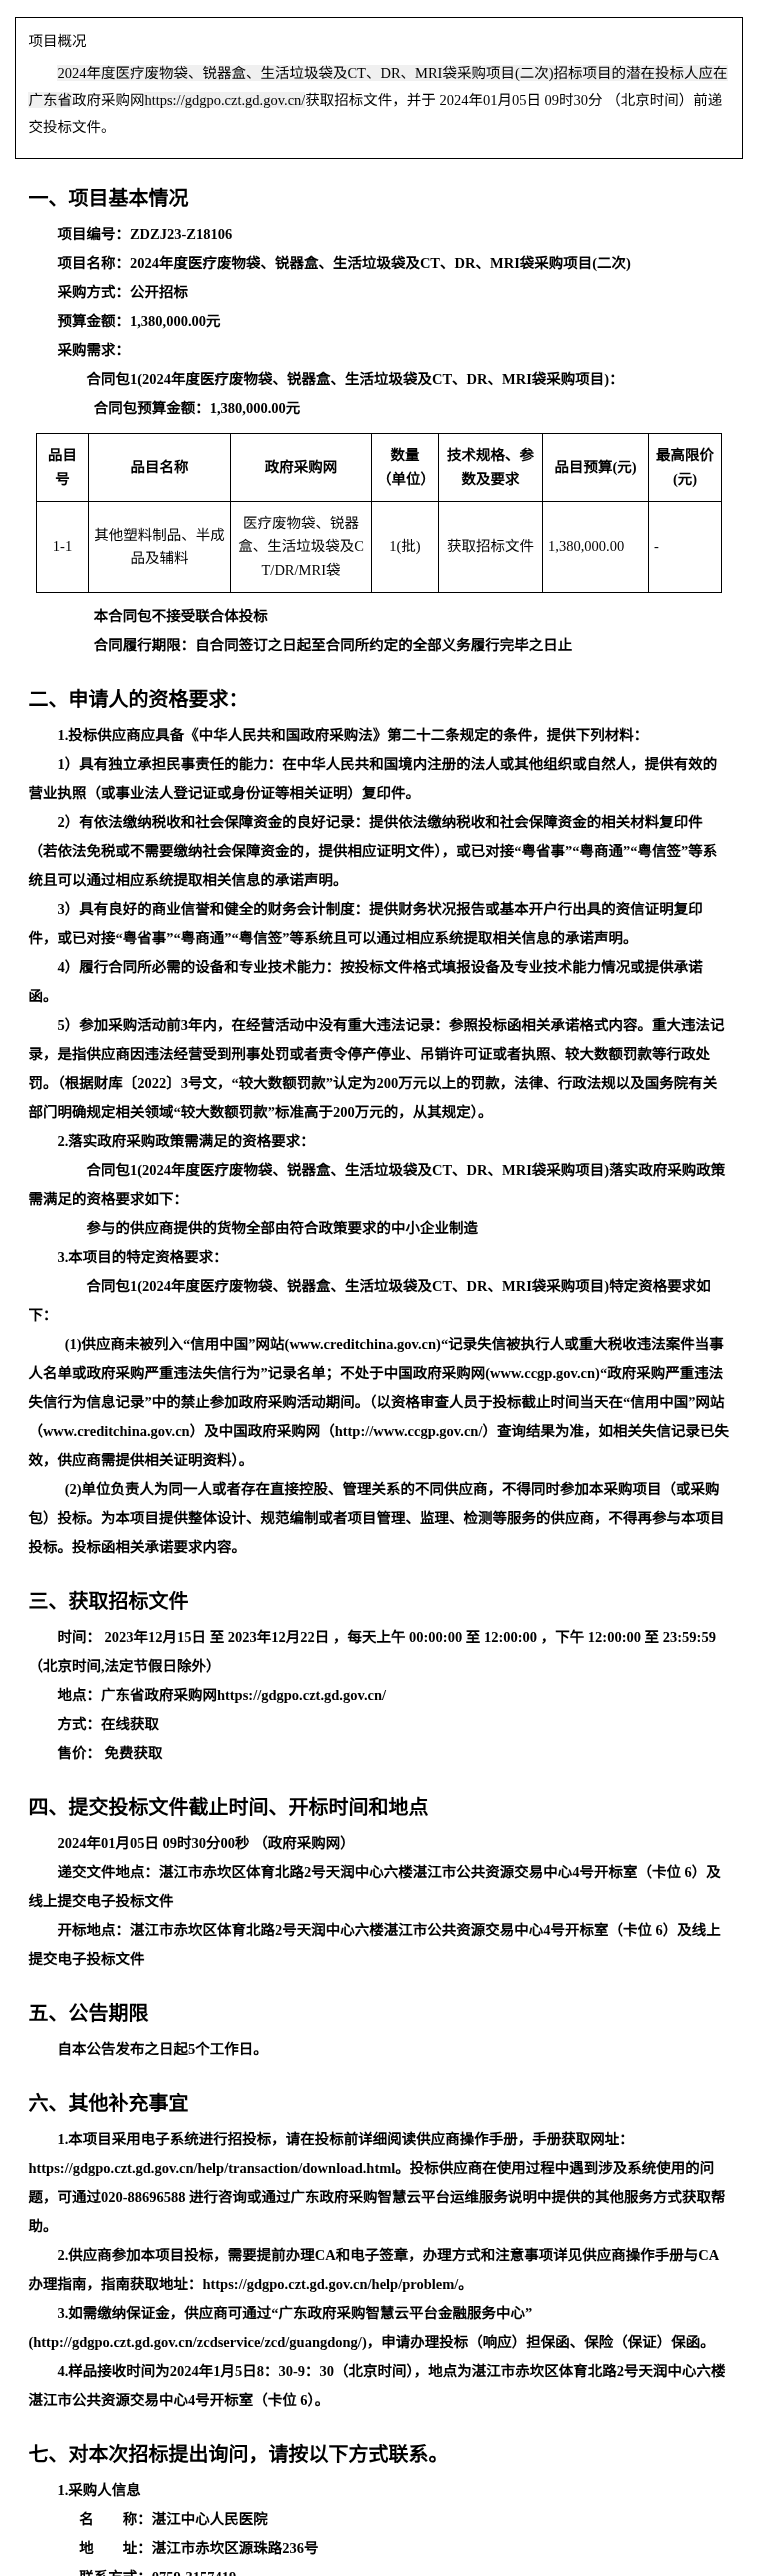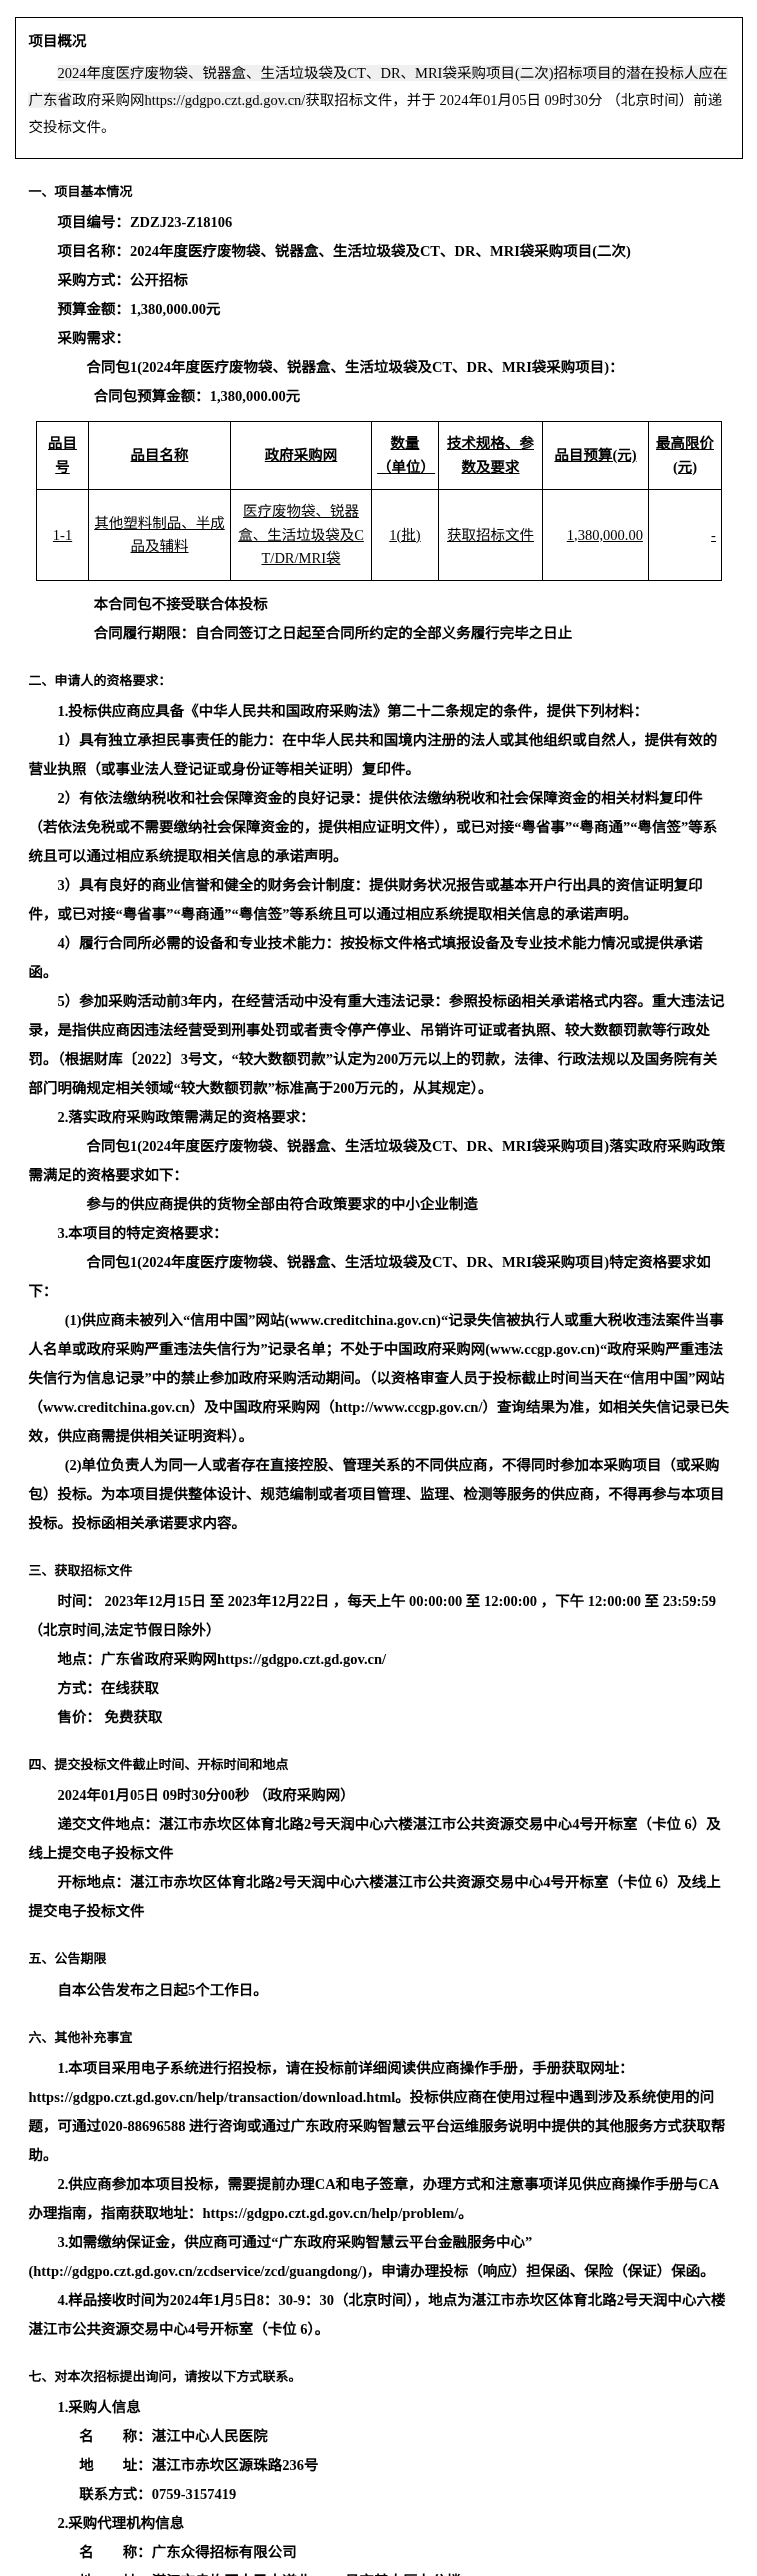--- a/index.html
+++ b/index.html
@@ -15,56 +15,55 @@
     font-size:14.5px;
     line-height:2.0;
   }
   
   .overview-box{
     border:1.7px solid #000;
     padding:10.3px 12px 17px 12px;
     margin:0 0 12px 0;
     line-height:1.85;
   }
-  .overview-title{font-weight:bold;margin:0 0 5.1px 0;}
+  .overview-title{font-weight:normal;margin:0 0 5.1px 0;}
   .overview-para{margin:0;text-indent:2em;}
   .hl{background:#f0f0f0;}
   
   .content{padding:0 13px;}
   .sec-h{
     font-weight:bold;
-    font-size:13px;
+    font-size:20px;
     margin:22px 0 5.1px 0;
     line-height:1.7;
   }
   p.line{margin:0;font-weight:bold;}
   .i2{text-indent:2em;}
   .i25{text-indent:2.5em;}
   .i35{text-indent:3.5em;}
   .i4{text-indent:4em;}
   .i45{text-indent:4.5em;}
   
   table.items{
     border-collapse:collapse;
     table-layout:fixed;
     width:685px;
     margin:10.3px auto 8.5px auto;
     text-align:center;
     line-height:1.6;
-    text-decoration:underline;
   }
   table.items th,table.items td{
     border:0.9px solid #000;
     padding:10.3px 5.1px;
     vertical-align:middle;
     word-break:break-all;
     font-size:14.5px;
   }
   table.items th{font-weight:bold;}
-  td.num{text-align:right;padding-right:8.5px;}
+  td.num{text-align:left;padding-right:8.5px;}
 </style>
 </head>
 <body>
 
 <div class="page">
 
   <div class="overview-box">
     <p class="overview-title">项目概况</p>
     <p class="overview-para"><span class="hl">2024年度医疗废物袋、锐器盒、生活垃圾袋及CT、DR、MRI袋采购项目(二次)招标项目的潜在投标人应在广东省</span><span>政府采购网</span><span class="hl">https://gdgpo.czt.gd.gov.cn/</span><span>获取招标文件，并于 2024年01月05日 09时30分 （北京时间）前递交投标文件。</span></p>
   </div>

